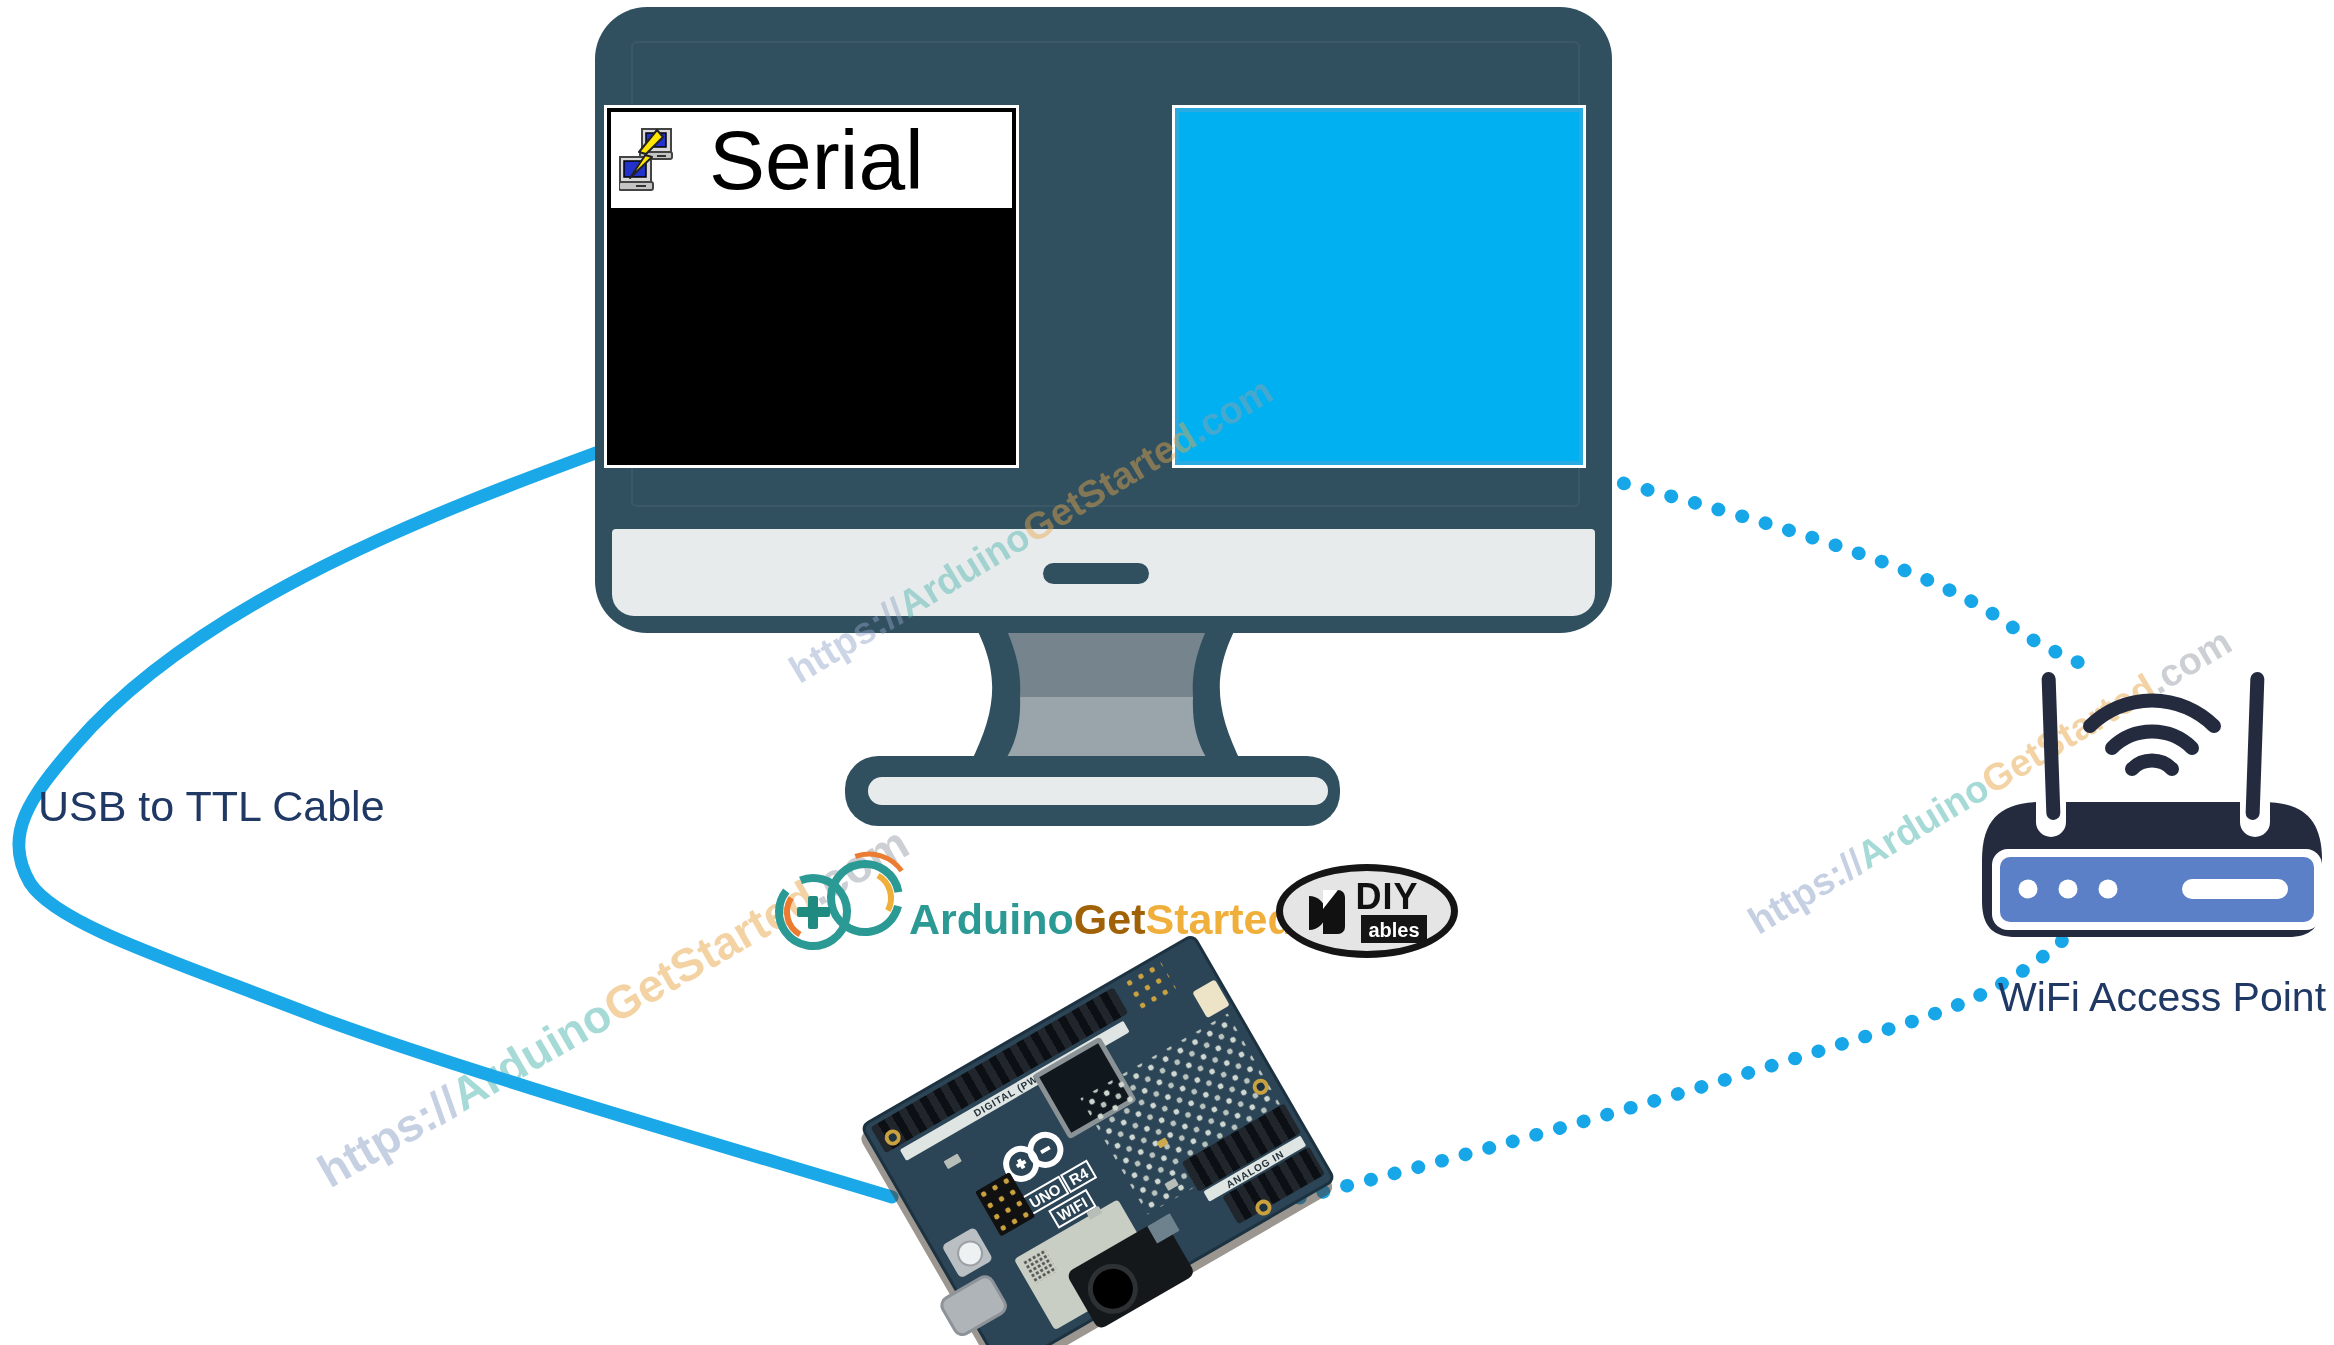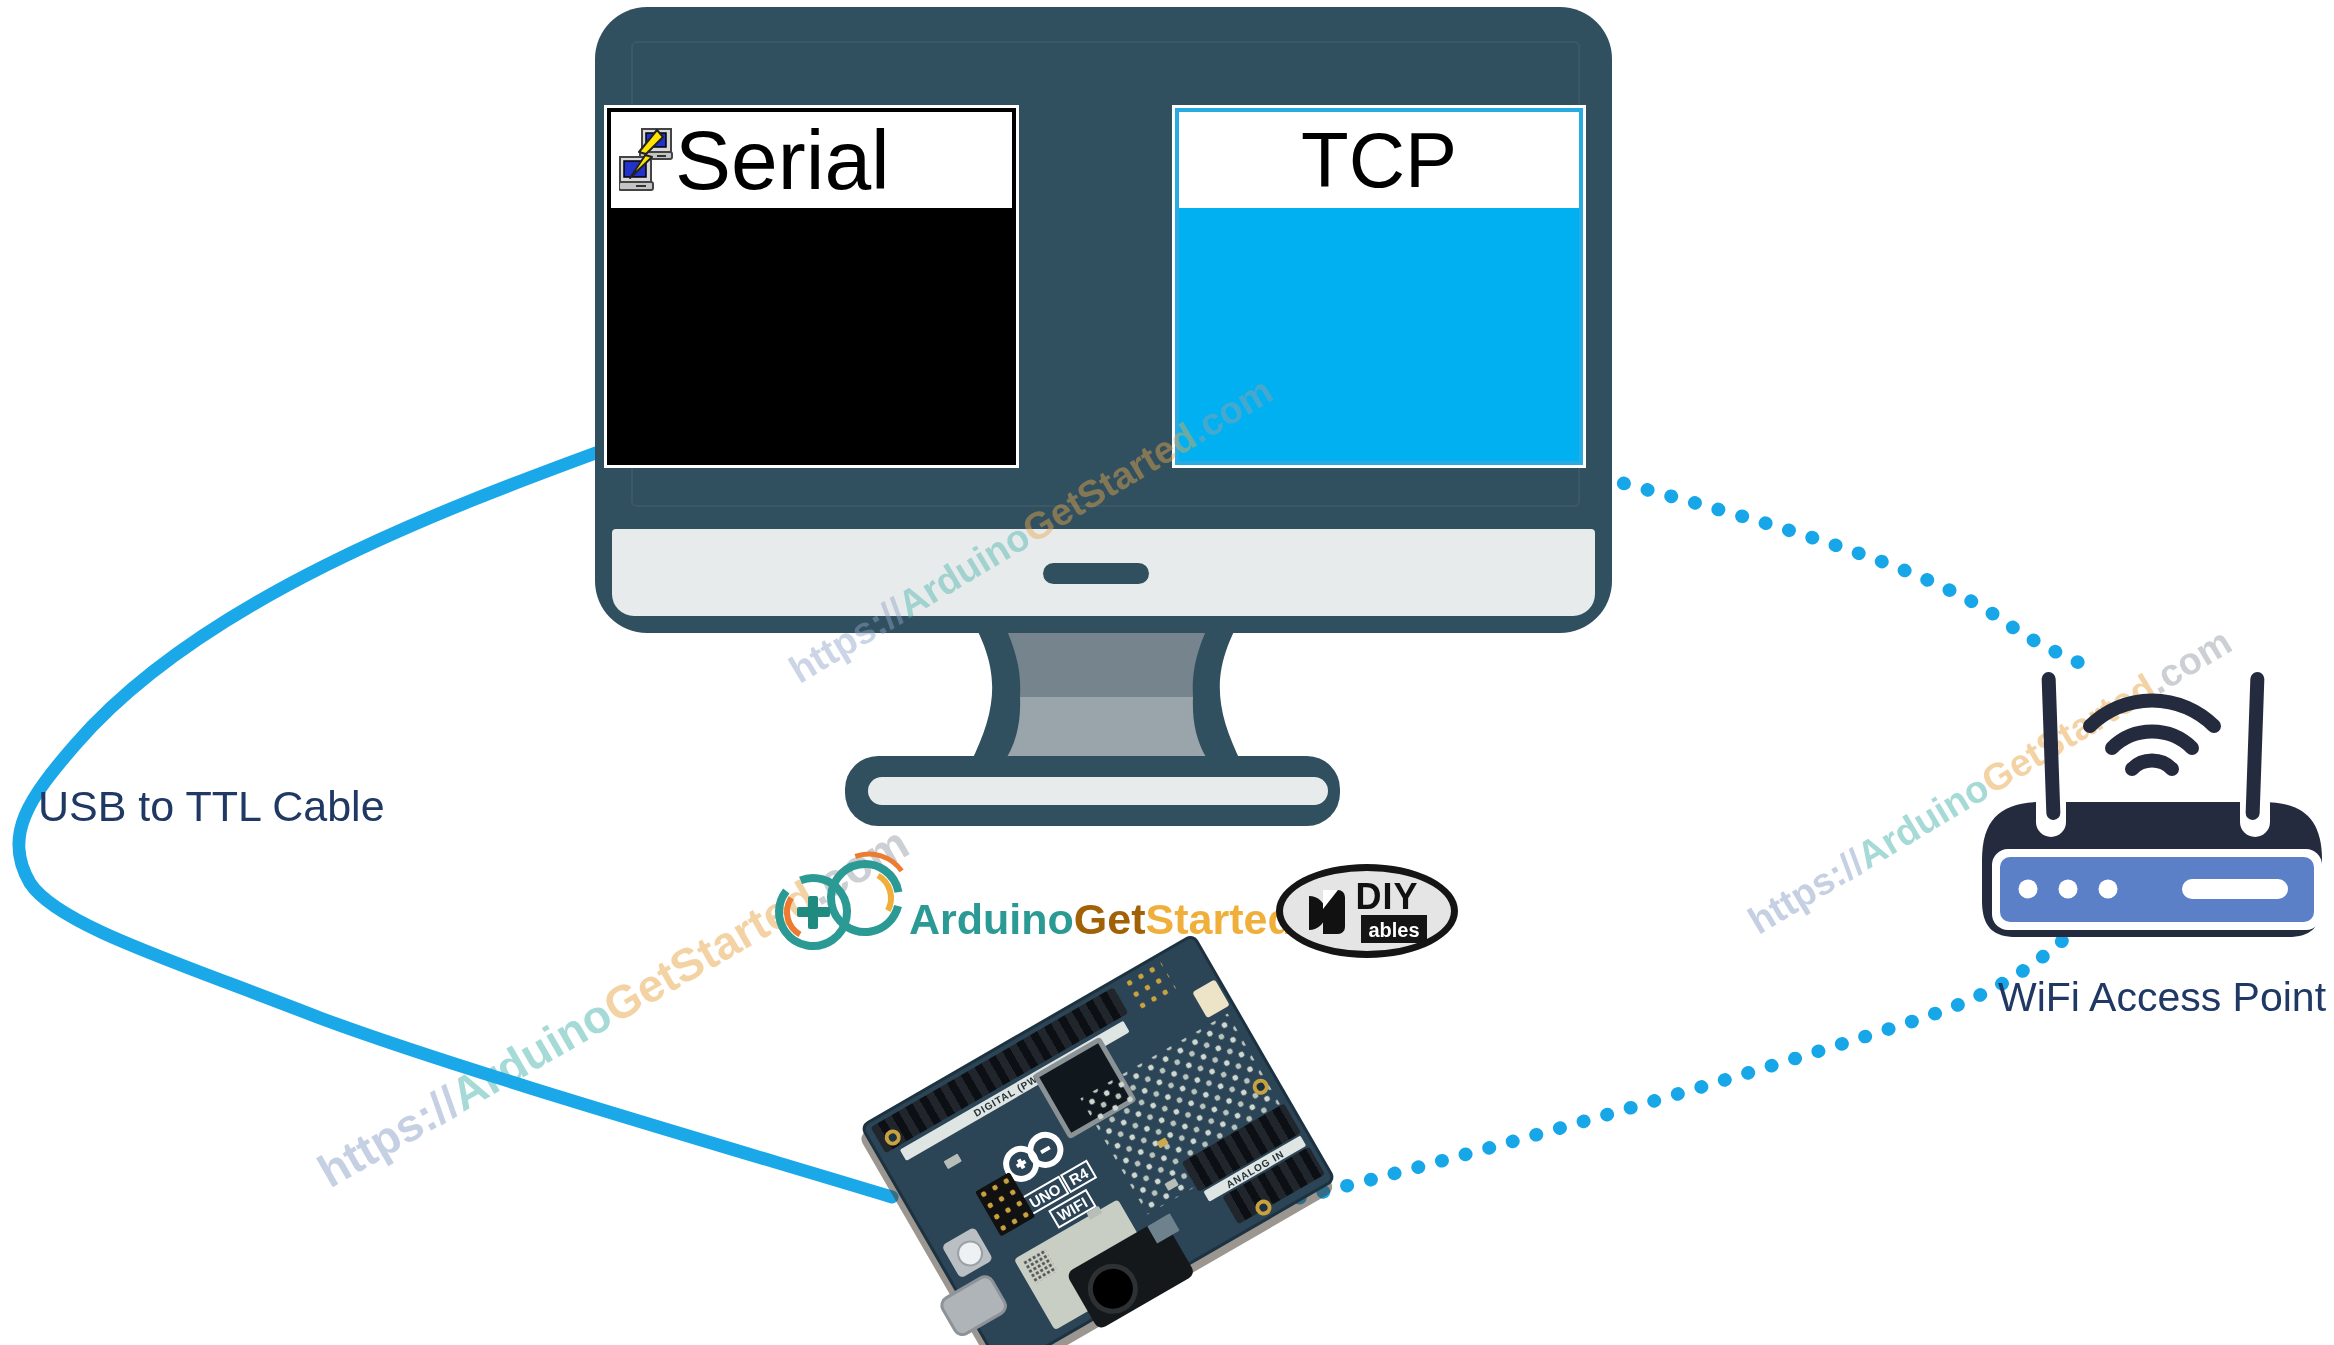--- a/index.html
+++ b/index.html
@@ -42,21 +42,21 @@
     background:#31505F;border-radius:11px;
   }
   
   .term-window{position:absolute;z-index:11;box-sizing:border-box;box-shadow:0 0 0 3px #ffffff;}
   #serial-window{
     left:607px;top:108px;width:409px;height:357px;
     border:4px solid #000000;background:#000000;
   }
   #serial-title{
     height:96px;background:#ffffff;display:flex;align-items:center;
-    padding-left:8px;
+    padding-left:8px;gap:34px;
   }
   #serial-title .title-text{font-size:84px;color:#000;line-height:1;}
   #serial-body{height:253px;background:#000000;}
   #tcp-window{
     left:1175px;top:108px;width:408px;height:357px;
     border:4px solid #29ABE2;background:#00B0F0;
   }
   #tcp-title{
     height:96px;background:#ffffff;display:flex;align-items:center;justify-content:center;
   }
@@ -178,23 +178,20 @@
       <rect x="17" y="57" width="10" height="2" fill="#333"></rect>
 
       <path d="M38 2 L20 24 L27 26 L11 50 L33 29 L26 27 L44 9 Z" fill="#FFE500" stroke="#222" stroke-width="2" stroke-linejoin="round"></path>
     </svg>
     <span class="title-text">Serial</span>
   </div>
   <div id="serial-body"></div>
 </div>
 
 <div id="tcp-window" class="term-window">
-  <div id="tcp-title">
-    <span class="title-text">TCP</span>
-  </div>
   <div id="tcp-body"></div>
 </div>
 
 <div id="watermark-monitor" class="watermark">
   <span class="wm-https">https://</span><span class="wm-arduino">Arduino</span><span class="wm-gets">GetStarted</span><span class="wm-com">.com</span>
 </div>
 
 <div id="usb-cable-label" class="diagram-label">USB to TTL Cable</div>
 <div id="wifi-ap-label" class="diagram-label">WiFi Access Point</div>
 

